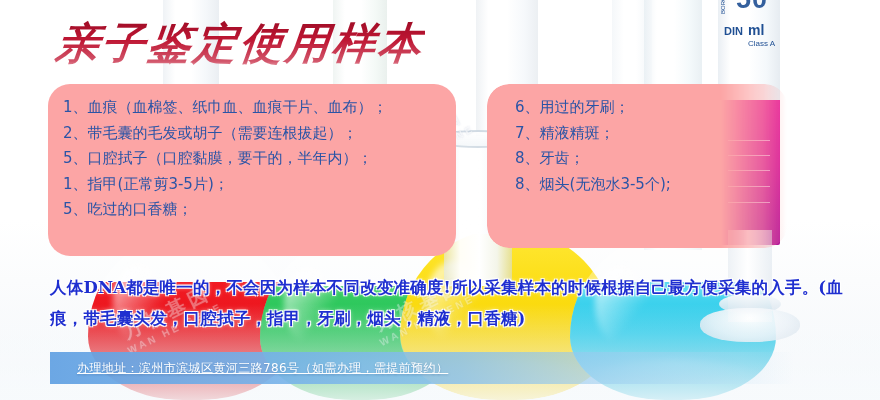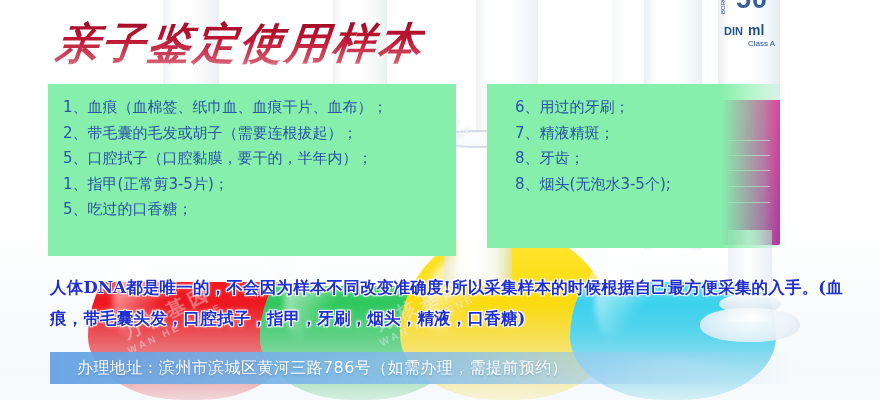--- a/index.html
+++ b/index.html
@@ -274,22 +274,23 @@
     -webkit-background-clip: text;
     background-clip: text;
     color: transparent;
     -webkit-text-fill-color: transparent;
     transform: skewX(-6deg);
   }
 
   
   .panel {
     position: absolute;
-    background: #86efac;
+    background: #fca5a5;
     color: #2a54a6;
+    border-radius: 22px;
   }
   #panel-left {
     left: 48px; top: 84px;
     width: 408px; height: 172px;
     padding: 11px 0 0 15px;
   }
   #panel-right {
     left: 487px; top: 84px;
     width: 300px; height: 164px;
     padding: 11px 0 0 28px;
@@ -336,25 +337,26 @@
     background: linear-gradient(to right,
       rgba(96,160,226,.92) 0%,
       rgba(116,176,232,.90) 28%,
       rgba(136,192,236,.82) 55%,
       rgba(160,207,240,.52) 78%,
       rgba(186,220,244,.18) 93%,
       rgba(206,230,248,0) 100%);
   }
   #address-bar .addr-text {
     font-family: "DejaVu Sans", "Liberation Sans", sans-serif;
-    font-size: 16px;
+    font-size: 12px;
     color: #ffffff;
     letter-spacing: .4px;
     white-space: nowrap;
     text-shadow: 0 1px 2px rgba(40,90,150,.35);
+    text-decoration: underline;
   }
 </style>
 </head>
 <body>
 
 <div id="poster">
 
   <div class="bg-photo">
 
     <div id="back-tube"></div>

